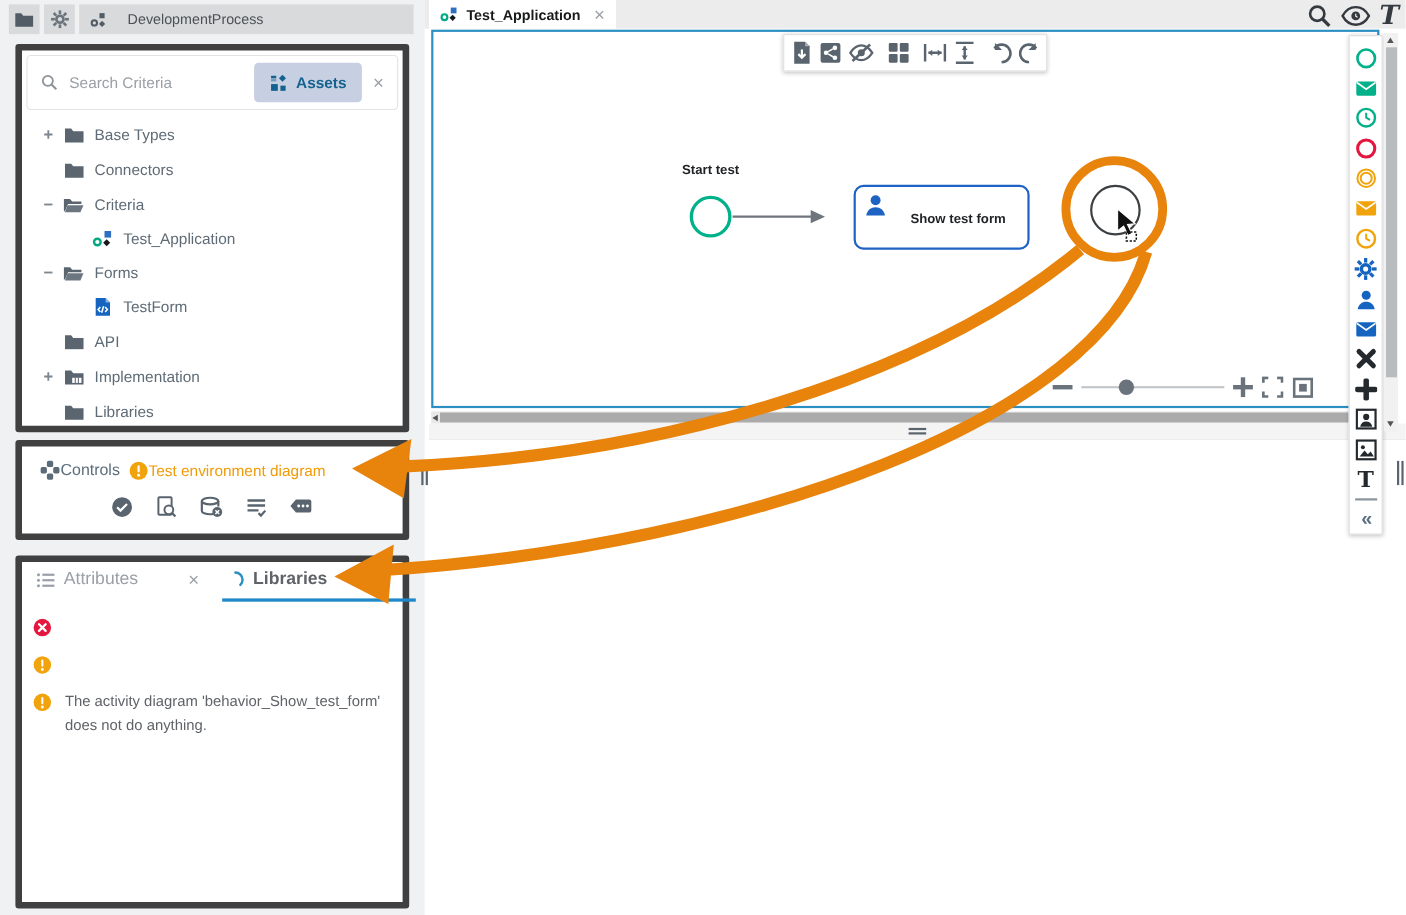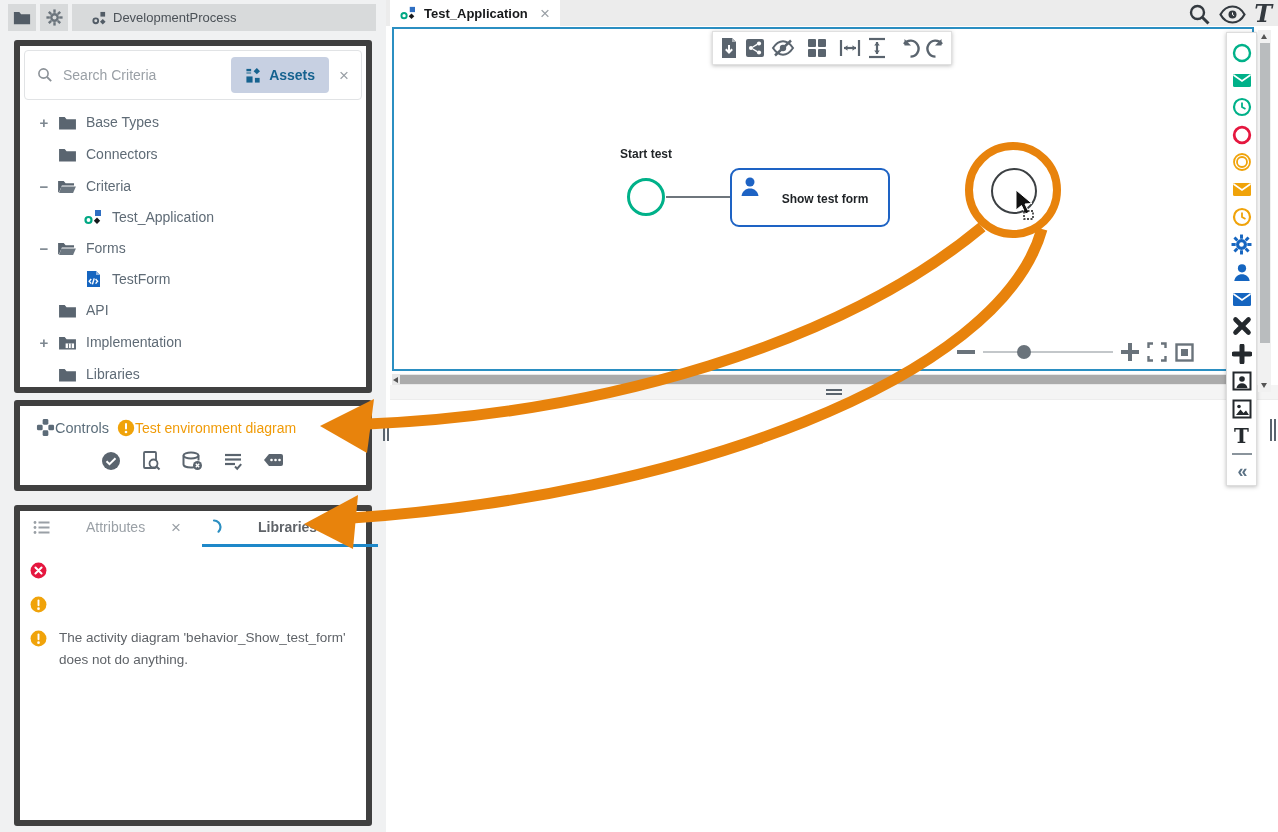--- a/index.html
+++ b/index.html
@@ -4,21 +4,21 @@
 <style>
   * { margin:0; padding:0; box-sizing:border-box; }
   html,body { width:1278px; height:832px; overflow:hidden; }
   body { font-family:"Liberation Sans", sans-serif; font-size:13px; color:#5f6b76; background:#fff; }
   #app { position:relative; width:1278px; height:832px; background:#fff; overflow:hidden; }
   .abs { position:absolute; }
 
   
   .left-col { left:0; top:0; width:386px; height:832px; background:#f0f1f2; }
   .hdr-btn { top:4px; height:27px; background:#d8dadb; display:flex; align-items:center; justify-content:center; cursor:pointer; }
-  .hdr-proj { display:flex; align-items:center; gap:6px; justify-content:flex-start; padding-left:20px; color:#4b5157; }
+  .hdr-proj { display:flex; align-items:center; gap:19px; justify-content:flex-start; padding-left:10px; color:#4b5157; }
   .card { position:absolute; left:14px; width:358px; background:#fff; border:6px solid #404040; border-radius:3px; }
 
   .search-box { position:absolute; left:4px; top:4px; right:4px; height:50px; border:1px solid #e1e3e5; border-radius:4px; display:flex; align-items:center; padding:0 12px; gap:10px; background:#fff; }
   .search-ph { color:#9aa0a6; font-size:14px; flex:1; }
   .assets-btn { display:flex; align-items:center; gap:7px; background:#c7d0e2; border-radius:4px; height:36px; padding:0 14px; color:#15628f; font-weight:bold; font-size:14px; cursor:pointer; }
   .xglyph { color:#9aa0a6; font-size:17px; cursor:pointer; line-height:1; }
 
   .tree { position:absolute; left:0; top:60px; right:0; }
   .trow { display:flex; align-items:center; height:32px; cursor:pointer; }
   .trow .exp { width:20px; margin-left:14px; text-align:center; color:#7d8790; font-size:15px; font-weight:bold; }
@@ -27,21 +27,21 @@
   .trow.child .exp { width:46px; }
 
   .ctl-head { display:flex; align-items:center; gap:0; padding:12px 0 0 16px; }
   .ctl-title { color:#5b6d7a; font-size:14.5px; }
   .ctl-status { color:#f09b08; font-size:14px; }
   .ctl-tools { display:flex; justify-content:center; gap:20px; margin-top:14px; }
   .ctl-tools .tool { cursor:pointer; }
 
   .tabs-row { display:flex; align-items:center; height:33px; border-bottom:1px solid #fff; }
   .btab { display:flex; align-items:center; gap:8px; flex:1; padding-left:13px; height:100%; cursor:pointer; }
-  .btab .tname { font-size:14px;margin-left:28px; }
+  .btab .tname { font-size:16px; }
   .btab .tclose { margin-left:auto; margin-right:12px; }
   .tab-underline { position:absolute; left:182px; top:33px; width:176px; height:3px; background:#1e88c9; }
   .vmsg { display:flex; gap:12px; padding:7px 10px 7px 10px; }
   .vmsg .vtext { font-size:13.5px; color:#5f6368; line-height:22px; max-width:300px; }
   .vbadge { flex:0 0 17px; margin-top:3px; }
 
   
   .vgrip { width:9px; height:22px; display:flex; justify-content:center; gap:2px; cursor:col-resize; }
   .vgrip i { width:2px; height:22px; background:#5a646e; }
   .hgrip { width:24px; height:10px; display:flex; flex-direction:column; justify-content:center; gap:2px; cursor:row-resize; }
@@ -55,21 +55,21 @@
   .topbar-icons > span { cursor:pointer; display:flex; }
   .t-glyph { font-family:"DejaVu Serif", serif; font-style:italic; font-weight:bold; font-size:24px; color:#343a40; line-height:1; }
 
   .canvas-frame { left:392px; top:27px; width:862px; height:344px; border:2px solid #2b8fc2; background:#fff; }
   .float-toolbar { left:712px; top:31px; width:240px; height:34px; background:#fff; border:1px solid #e0e0e0; box-shadow:0 1px 4px rgba(0,0,0,.25); display:flex; align-items:center; padding:0 6px; gap:6px; }
   .float-toolbar .fico { cursor:pointer; display:flex; }
   .float-toolbar .sep { width:1px; height:22px; background:#d9dbdd; }
 
   .start-label,.task-label { font-weight:bold; color:#1f2326; font-size:12px; }
   .start-circle { left:627px; top:178px; width:38px; height:38px; border:3px solid #00b189; border-radius:50%; background:#fff; cursor:pointer; }
-  .task-box { left:730px; top:168px; width:160px; height:59px; border:2px solid #1e63c4; border-radius:9px; background:#fff; cursor:pointer; }
+  .task-box { left:776px; top:168px; width:160px; height:59px; border:2px solid #1e63c4; border-radius:9px; background:#fff; cursor:pointer; }
   .end-circle { left:991px; top:168px; width:46px; height:46px; border:2px solid #3c4043; border-radius:50%; background:#fff; cursor:pointer; }
 
   .zoombar { left:957px; top:342px; display:flex; align-items:center; gap:8px; }
   .zb-minus { width:18px; height:4px; background:#6a737b; cursor:pointer; }
   .zb-track { width:130px; height:2px; background:#c3c7ca; position:relative; cursor:pointer; }
   .zb-dot { position:absolute; left:34px; top:-6px; width:14px; height:14px; border-radius:50%; background:#6a737b; cursor:grab; }
   .zb-plus { position:relative; width:18px; height:18px; cursor:pointer; }
   .zb-plus:before,.zb-plus:after { content:""; position:absolute; background:#6a737b; }
   .zb-plus:before { left:7px; top:0; width:4px; height:18px; }
   .zb-plus:after { left:0; top:7px; width:18px; height:4px; }

